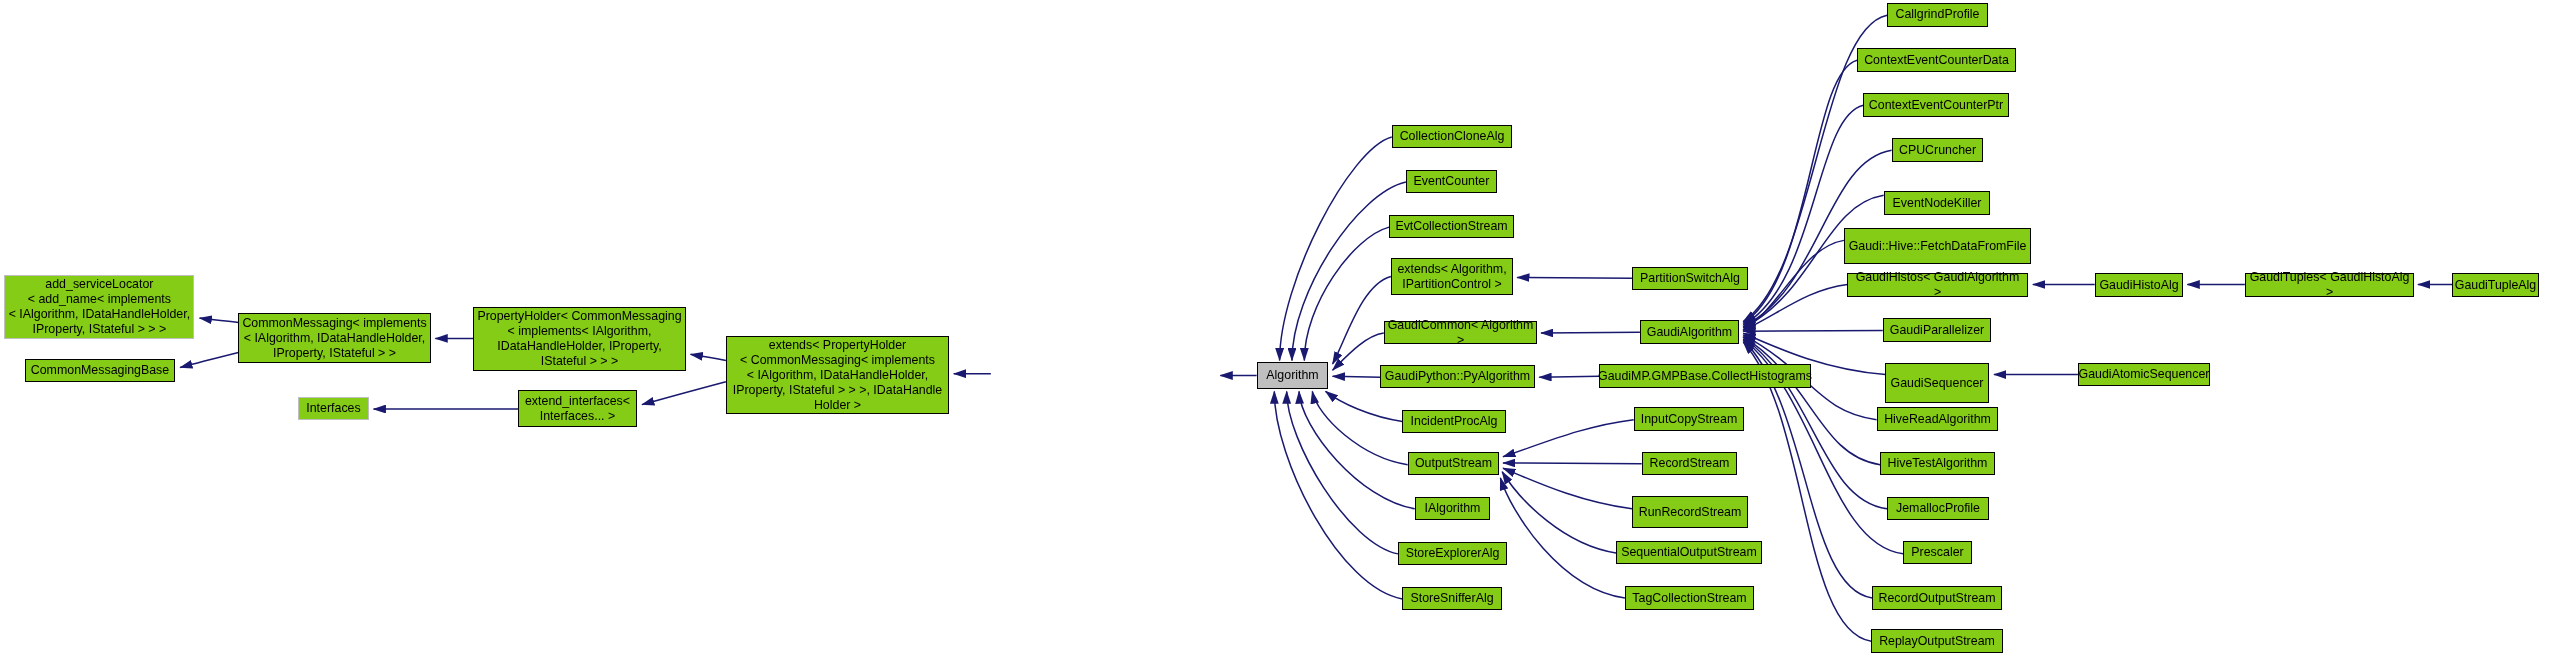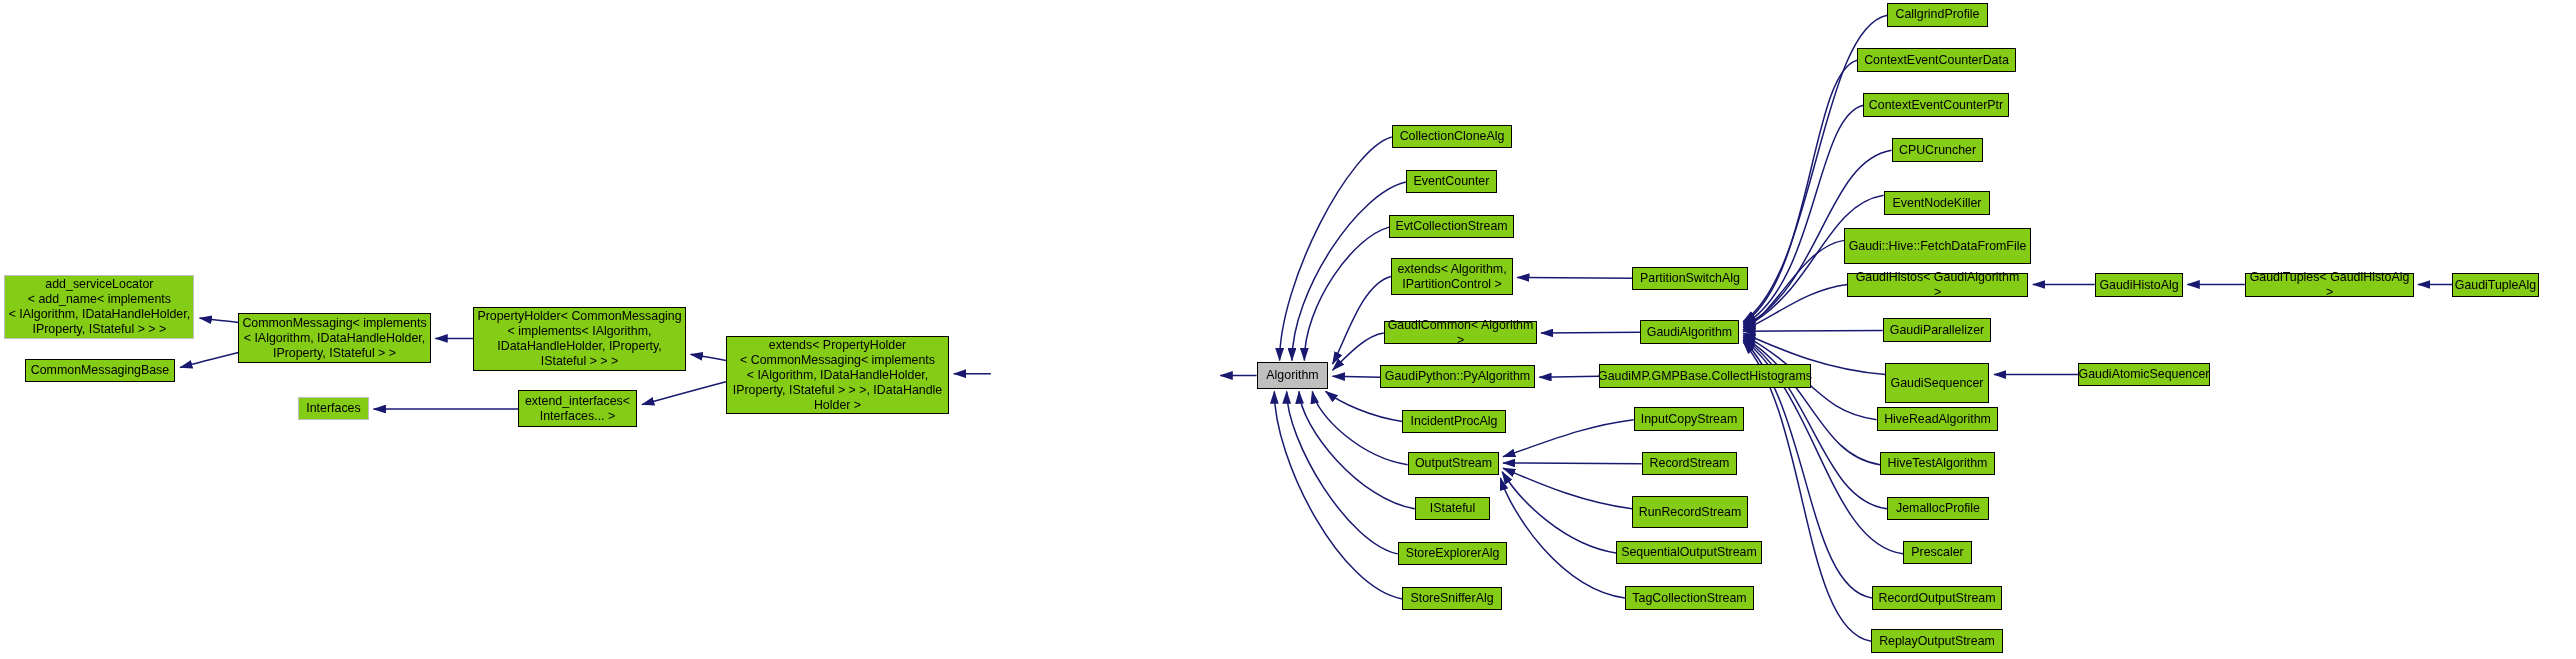--- a/index.html
+++ b/index.html
@@ -102,21 +102,21 @@
 
   <div class="node" style="left:1392px;top:125px;width:120px;height:23px">CollectionCloneAlg</div>
   <div class="node" style="left:1406px;top:170px;width:91px;height:23px">EventCounter</div>
   <div class="node" style="left:1389px;top:215px;width:125px;height:23px">EvtCollectionStream</div>
   <div class="node" style="left:1391px;top:258px;width:122px;height:37px">extends&lt; Algorithm,
 IPartitionControl &gt;</div>
   <div class="node" style="left:1384px;top:321px;width:153px;height:23px">GaudiCommon&lt; Algorithm &gt;</div>
   <div class="node" style="left:1380px;top:365px;width:155px;height:23px">GaudiPython::PyAlgorithm</div>
   <div class="node" style="left:1402px;top:410px;width:104px;height:23px">IncidentProcAlg</div>
   <div class="node" style="left:1408px;top:452px;width:91px;height:23px">OutputStream</div>
-  <div class="node" style="left:1415px;top:497px;width:75px;height:23px">IStateful</div>
+  <div class="node" style="left:1415px;top:497px;width:75px;height:23px">IAlgorithm</div>
   <div class="node" style="left:1398px;top:542px;width:109px;height:23px">StoreExplorerAlg</div>
   <div class="node" style="left:1402px;top:587px;width:100px;height:23px">StoreSnifferAlg</div>
 
   <div class="node" style="left:1632px;top:267px;width:116px;height:23px">PartitionSwitchAlg</div>
   <div class="node" style="left:1640px;top:320px;width:99px;height:24px">GaudiAlgorithm</div>
   <div class="node" style="left:1599px;top:364px;width:212px;height:24px">GaudiMP.GMPBase.CollectHistograms</div>
   <div class="node" style="left:1634px;top:407px;width:110px;height:24px">InputCopyStream</div>
   <div class="node" style="left:1642px;top:452px;width:95px;height:23px">RecordStream</div>
   <div class="node" style="left:1632px;top:496px;width:116px;height:32px">RunRecordStream</div>
   <div class="node" style="left:1616px;top:541px;width:146px;height:23px">SequentialOutputStream</div>

